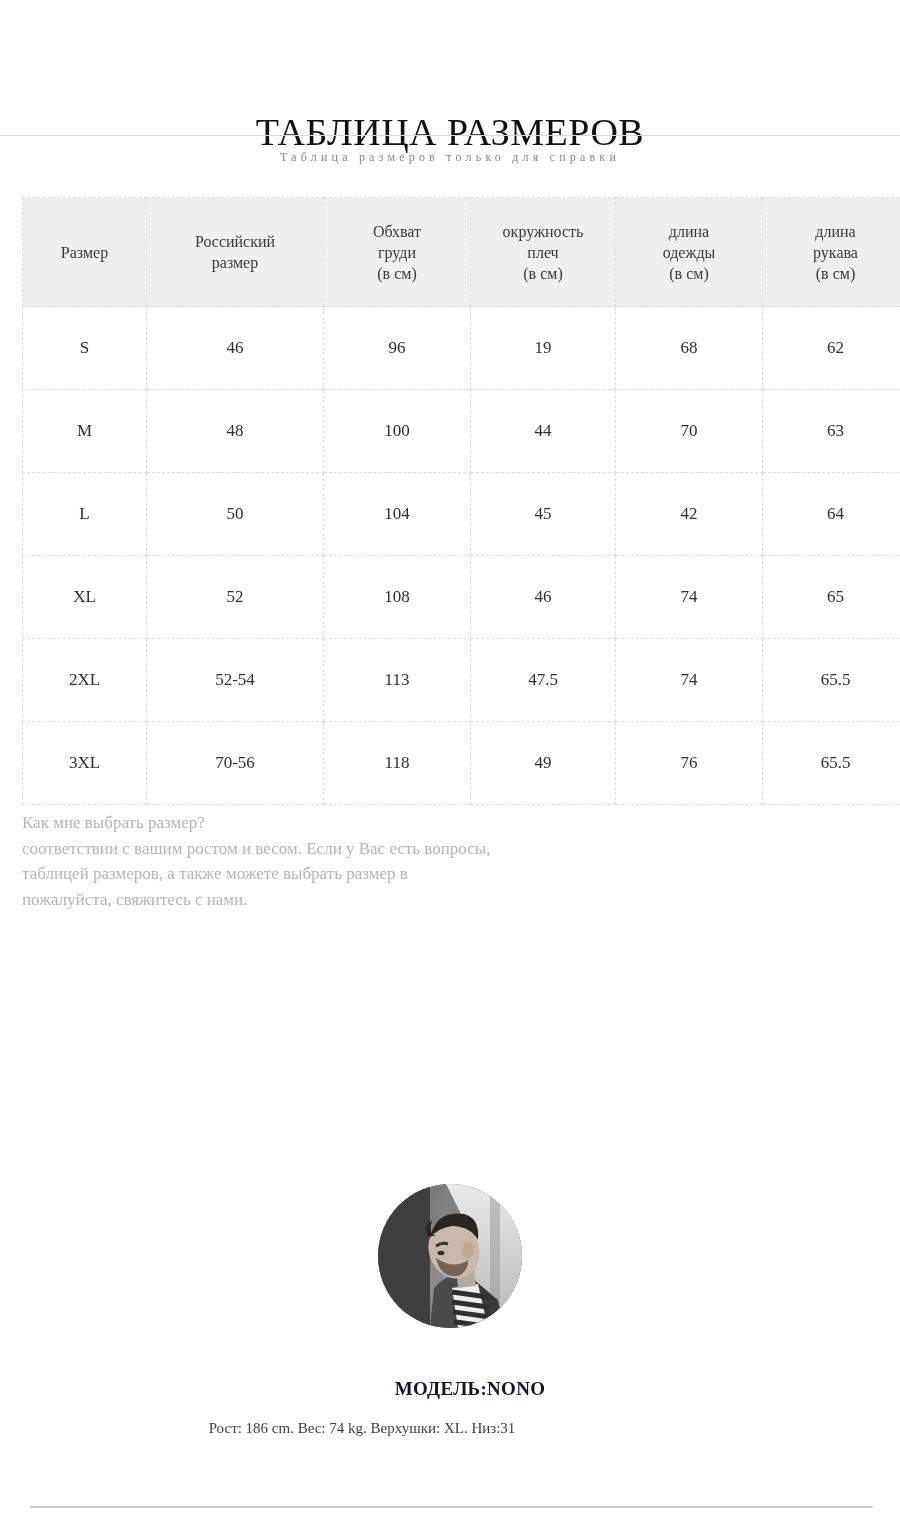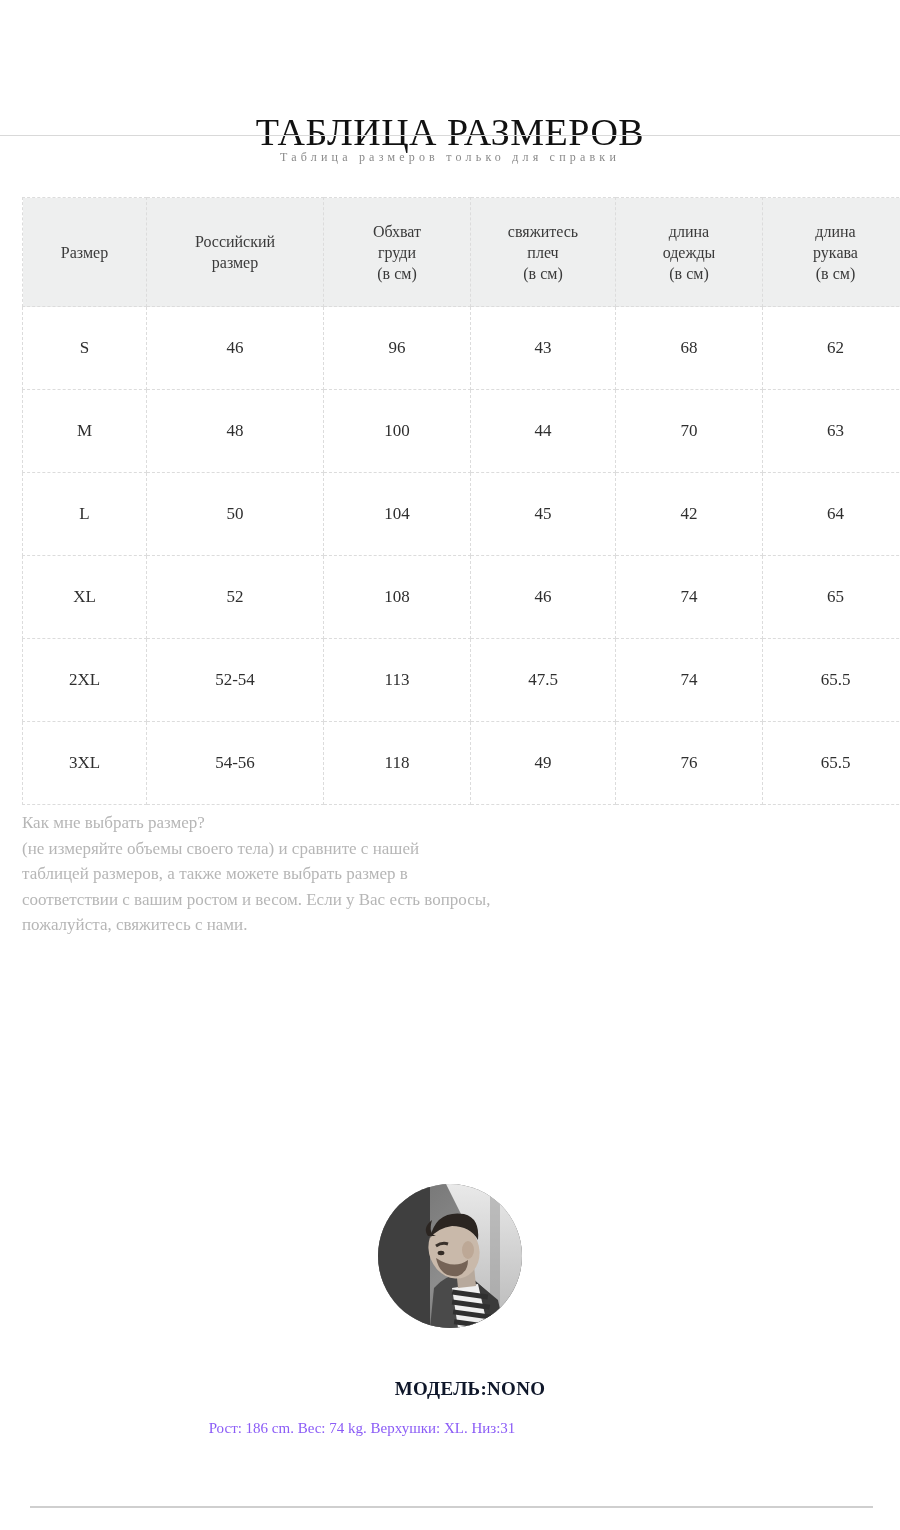--- a/index.html
+++ b/index.html
@@ -131,21 +131,21 @@
     letter-spacing: 0.3px;
     padding-left: 20px;
   }
   .model-specs {
     position: absolute;
     top: 1420px;
     left: 0;
     width: 724px;
     text-align: center;
     font-size: 15px;
-    color: #8b5cf6;
+    color: #404040;
   }
 
   .footer-rule {
     position: absolute;
     top: 1506px;
     left: 30px;
     width: 843px;
     height: 2px;
     background: #cfcfcf;
   }
@@ -167,42 +167,42 @@
         <th class="col-ru">
           <span class="hdr-line">Российский</span>
           <span class="hdr-line">размер</span>
         </th>
         <th class="col-chest">
           <span class="hdr-line">Обхват</span>
           <span class="hdr-line">груди</span>
           <span class="hdr-line">(в см)</span>
         </th>
         <th class="col-shldr">
-          <span class="hdr-line">свяжитесь</span>
+          <span class="hdr-line">окружность</span>
           <span class="hdr-line">плеч</span>
           <span class="hdr-line">(в см)</span>
         </th>
         <th class="col-length">
           <span class="hdr-line">длина</span>
           <span class="hdr-line">одежды</span>
           <span class="hdr-line">(в см)</span>
         </th>
         <th class="col-sleeve">
           <span class="hdr-line">длина</span>
           <span class="hdr-line">рукава</span>
           <span class="hdr-line">(в см)</span>
         </th>
       </tr>
     </thead>
     <tbody>
       <tr>
         <td>S</td>
         <td>46</td>
         <td>96</td>
-        <td>43</td>
+        <td>19</td>
         <td>68</td>
         <td>62</td>
       </tr>
       <tr>
         <td>M</td>
         <td>48</td>
         <td>100</td>
         <td>44</td>
         <td>70</td>
         <td>63</td>
@@ -226,35 +226,34 @@
       <tr>
         <td>2XL</td>
         <td>52-54</td>
         <td>113</td>
         <td>47.5</td>
         <td>74</td>
         <td>65.5</td>
       </tr>
       <tr>
         <td>3XL</td>
-        <td>54-56</td>
+        <td>70-56</td>
         <td>118</td>
         <td>49</td>
         <td>76</td>
         <td>65.5</td>
       </tr>
     </tbody>
   </table>
 </div>
 
 <div class="help-text">
   <span class="ln">Как мне выбрать размер?</span>
-  <span class="ln">(не измеряйте объемы своего тела) и сравните с нашей</span>
+  <span class="ln">соответствии с вашим ростом и весом. Если у Вас есть вопросы,</span>
   <span class="ln">таблицей размеров, а также можете выбрать размер в</span>
-  <span class="ln">соответствии с вашим ростом и весом. Если у Вас есть вопросы,</span>
   <span class="ln">пожалуйста, свяжитесь с нами.</span>
 </div>
 
 <div class="model-photo">
   <svg width="144" height="144" viewBox="0 0 144 144">
     <defs>
       <linearGradient id="wallg" x1="0" y1="0" x2="1" y2="1">
         <stop offset="0%" stop-color="#6f6f6f"></stop>
         <stop offset="55%" stop-color="#8d8d8d"></stop>
         <stop offset="100%" stop-color="#5a5a5a"></stop>

